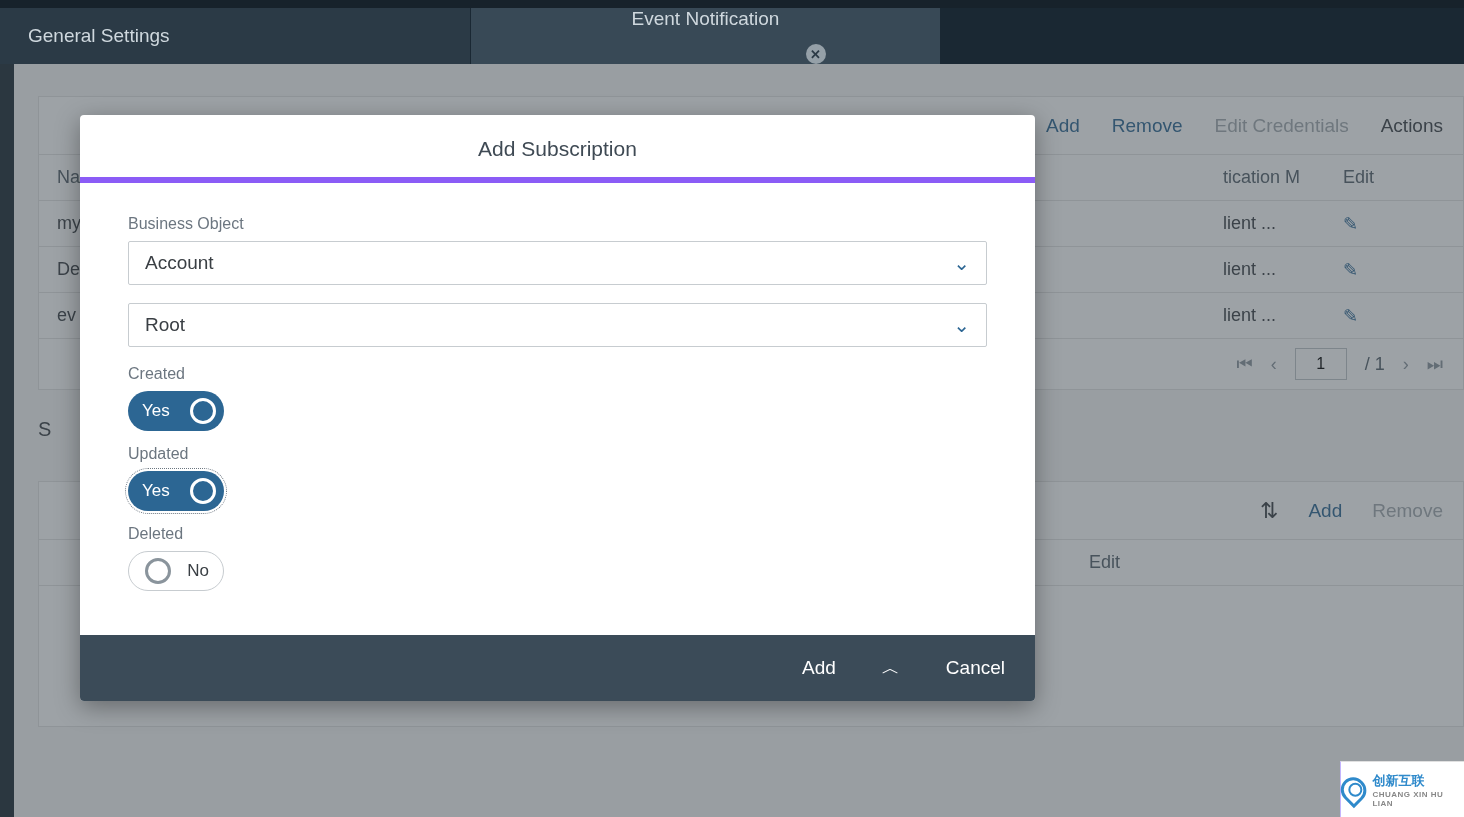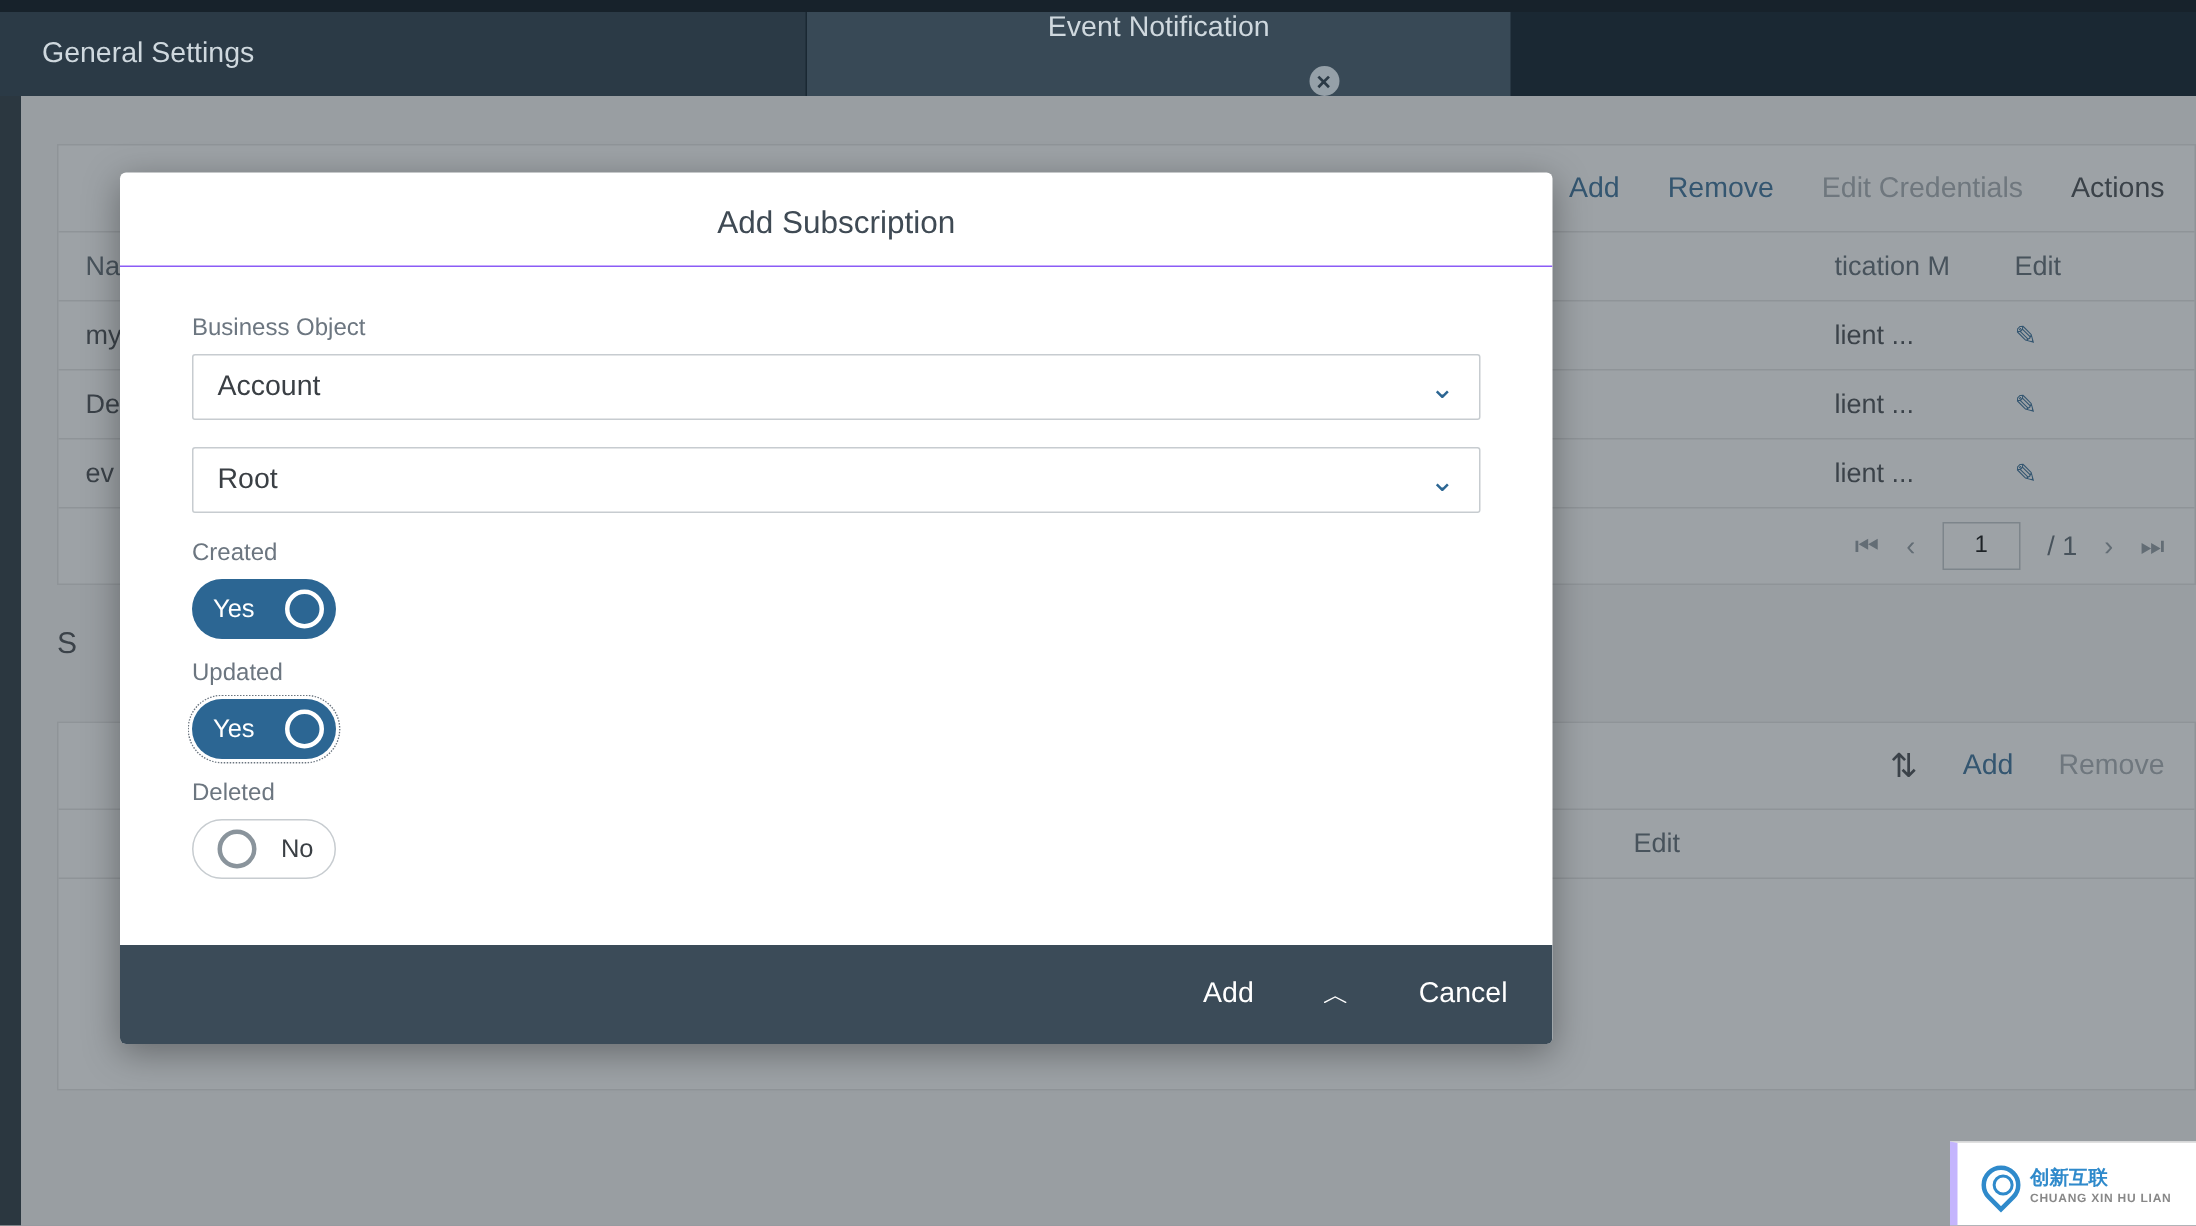--- a/index.html
+++ b/index.html
@@ -33,21 +33,21 @@
     .tab .close-icon {
       margin-left: 220px;
       width: 20px; height: 20px;
       border-radius: 50%;
       background: #95a0a8;
       display: flex; align-items: center; justify-content: center;
       color: #2b3a46;
       font-size: 13px;
       font-weight: bold;
     }
-    .tab-general { width: 538px; }
+    .tab-general { width: 471px; }
     .tab-event { width: 470px; justify-content: space-between; }
 
     
     .content-wrap {
       background: #f7f7f7;
       position: absolute;
       top: 64px; left: 14px; right: 0; bottom: 0;
     }
     .table-region {
       margin: 32px 0 0 24px;
@@ -138,21 +138,21 @@
       background: #fff;
       border-radius: 4px;
       box-shadow: 0 6px 24px rgba(0,0,0,0.35);
       overflow: hidden;
     }
     .dialog-title {
       text-align: center;
       font-size: 21px;
       color: #3f4a54;
       padding: 22px 0 16px;
-      border-bottom: 1px solid #8b5cf6;
+      border-bottom: 6px solid #8b5cf6;
     }
     .dialog-body {
       padding: 22px 48px 30px;
     }
     .form-label {
       color: #6c7680;
       font-size: 16px;
       margin-top: 10px;
       margin-bottom: 8px;
     }
@@ -217,24 +217,24 @@
       padding: 0 30px;
       color: #fff;
       font-size: 19px;
     }
     .dialog-footer .chev-up { font-size: 18px; }
 
     
     .brand {
       position: absolute;
       right: 0; bottom: 0;
-      width: 164px; height: 56px;
+      width: 124px; height: 56px;
       background: #fff;
       border-top: 1px solid #e0e0e0;
-      border-left: 5px solid #c4b5fd;
+      border-left: 1px solid #c4b5fd;
       display: flex;
       align-items: center;
       justify-content: center;
       gap: 6px;
       font-size: 13px;
       color: #2f8acb;
       font-weight: 600;
     }
     .brand .logo-o {
       width: 26px; height: 26px;

